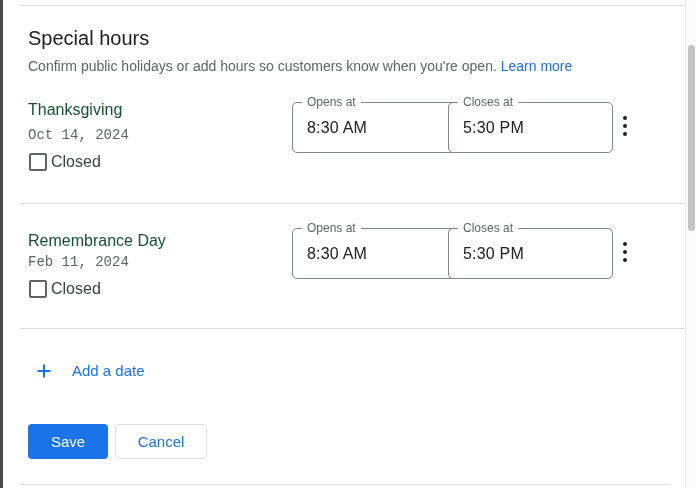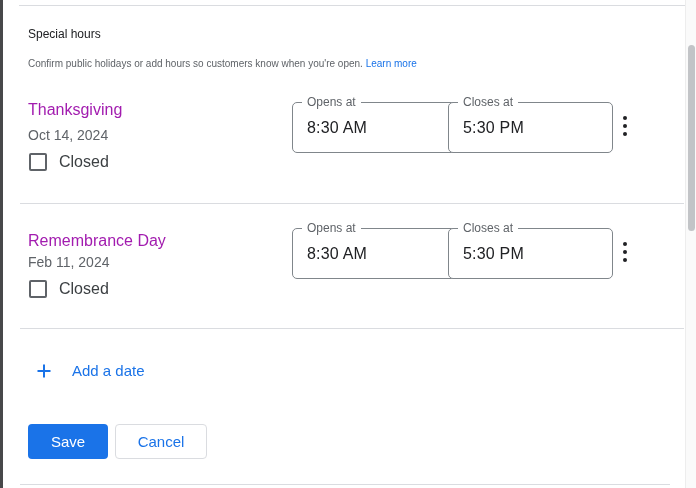--- a/index.html
+++ b/index.html
@@ -27,53 +27,54 @@
     background: #dadce0;
   }
   .divider.top    { left: 19px; width: 667px; top: 5px; }
   .divider.row    { left: 20px; width: 664px; top: 203px; }
   .divider.mid    { left: 20px; width: 664px; top: 328px; }
   .divider.bottom { left: 20px; width: 650px; top: 484px; }
 
   .page-title {
     position: absolute;
     left: 28px; top: 27px;
-    font-size: 12px;
+    font-size: 20px;
     color: #202124;
   }
   .page-desc {
     position: absolute;
     left: 28px; top: 58px;
-    font-size: 10px;
+    font-size: 14px;
     color: #5f6368;
   }
   .learn-more {
     color: #1a73e8;
     cursor: pointer;
     text-decoration: none;
   }
 
   .row-name {
     position: absolute;
     left: 28px;
     font-size: 16px;
-    color: #a21caf;
+    color: #14532d;
   }
   .row-date {
     position: absolute;
     left: 28px;
     font-size: 14px;
     color: #5f6368;
+    font-family: Liberation Mono, monospace;
   }
   .closed-wrap {
     position: absolute;
     left: 29px;
     display: flex;
     align-items: center;
-    gap: 12px;
+    gap: 4px;
     cursor: pointer;
     justify-content: space-between;
   }
   .checkbox {
     width: 18px; height: 18px;
     border: 2px solid #5f6368;
     border-radius: 2px;
     background: #fff;
   }
   .closed-label {

